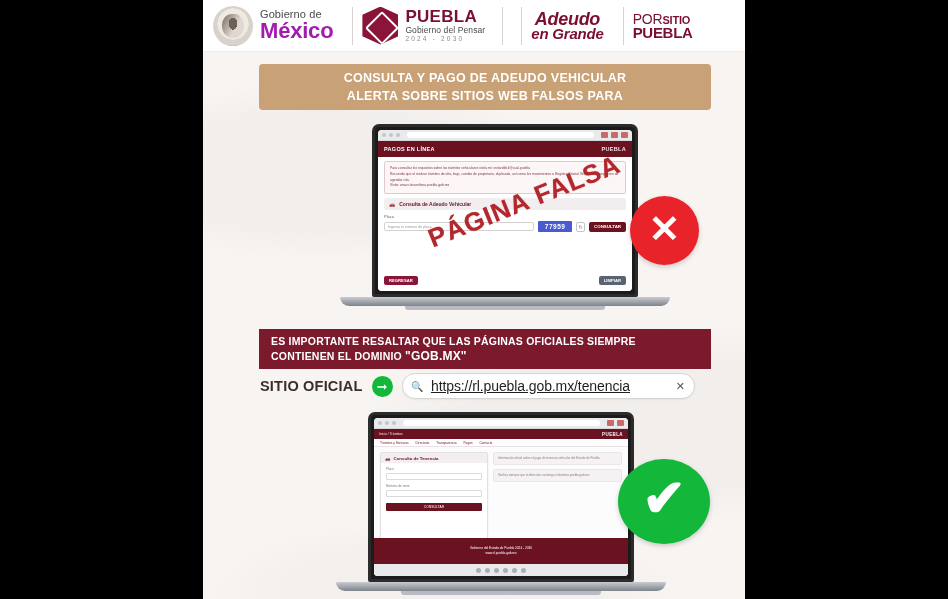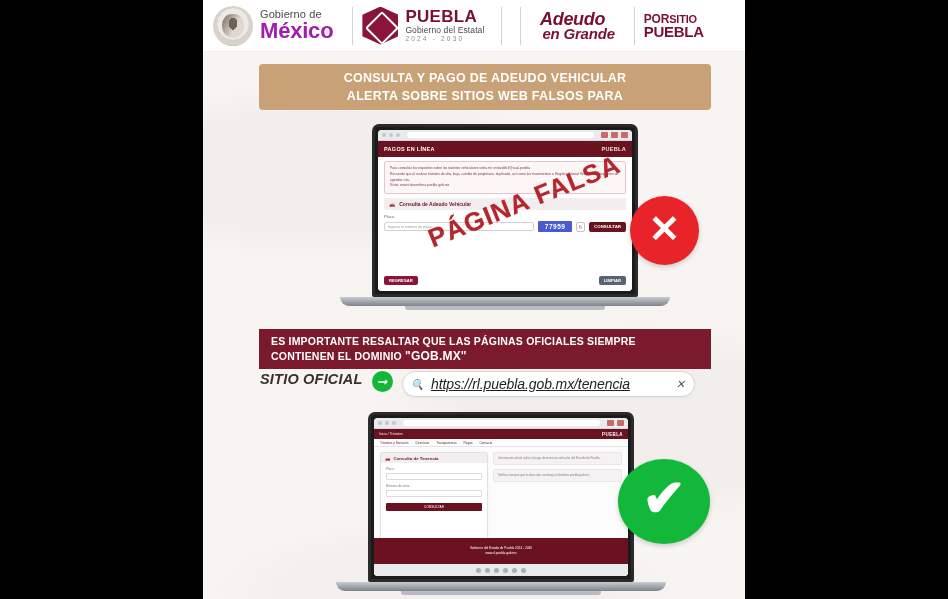--- a/index.html
+++ b/index.html
@@ -88,25 +88,25 @@
   .puebla-text .p2 { font-size: 8.5px; color: #4a4a4a; letter-spacing: .1px; }
   .puebla-text .p3 { font-size: 6.5px; color: #8a8a8a; letter-spacing: 2.2px; margin-top: 1px; }
 
   .brand-finanzas { line-height: 1.05; padding-right: 10px; }
   .brand-finanzas .f1 { font-size: 19px; font-weight: bold; color: #7a1030; letter-spacing: .2px; }
   .brand-finanzas .f2 { font-size: 6.2px; color: #555; letter-spacing: .1px; }
   .brand-finanzas .f3 { font-size: 6.2px; color: #555; letter-spacing: .1px; }
 
   .brand-pensar { line-height: 1; padding-right: 10px; text-align: center; }
   .brand-pensar .pg1 { font-size: 18px; font-weight: bold; color: #7a1030; font-style: italic; letter-spacing: -.3px; }
-  .brand-pensar .pg2 { font-size: 15px; font-weight: bold; color: #7a1030; font-style: italic; letter-spacing: -.2px; margin-top: -2px; margin-left: 12px; }
+  .brand-pensar .pg2 { font-size: 15px; font-weight: bold; color: #7a1030; font-style: italic; letter-spacing: -.2px; margin-top: -2px; }
 
   .brand-amor { line-height: 1.0; text-align: left; }
   .brand-amor .a1 { font-size: 11px; font-weight: bold; color: #7a1030; letter-spacing: -.2px; }
-  .brand-amor .a1 .por { font-size: 12px; font-weight: bold; }
+  .brand-amor .a1 .por { font-size: 14px; font-weight: normal; }
   .brand-amor .a2 { font-size: 15px; font-weight: bold; color: #7a1030; letter-spacing: -.3px; margin-top: -1px; }
 
   
   .banner-alert {
     position: absolute;
     left: 56px; top: 64px;
     width: 452px; height: 46px;
     background: #c8a177;
     border-radius: 4px;
     display: flex; flex-direction: column;
@@ -247,21 +247,21 @@
     background: #13b83a;
     box-shadow: 0 2px 5px rgba(0,0,0,.18);
   }
   #mark-check .g { color: #fff; font-size: 52px; line-height: 1; font-weight: bold; margin-top: -8px; }
 
   
   #official-row {
     position: absolute;
     left: 57px; top: 371px;
     width: 435px; height: 30px;
-    display: flex; gap: 9px; font-style: italic;
+    display: flex; align-items: center; gap: 9px;
   }
   #official-row .lbl {
     font-size: 14.5px; font-weight: bold; color: #3b2f2b; letter-spacing: .2px;
   }
   .arrow-circ {
     width: 21px; height: 21px; border-radius: 50%;
     background: #13b83a; color: #fff;
     display: flex; align-items: center; justify-content: center;
     font-size: 13px; line-height: 1;
   }
@@ -343,21 +343,21 @@
           <div class="l2">México</div>
         </div>
       </div>
 
       <div class="vsep"></div>
 
       <div class="brand-puebla">
         <div class="puebla-glyph"></div>
         <div class="puebla-text">
           <div class="p1">PUEBLA</div>
-          <div class="p2">Gobierno del Estatal</div>
+          <div class="p2">Gobierno del Pensar</div>
           <div class="p3">2024 - 2030</div>
         </div>
       </div>
 
       <div class="vsep"></div>
 
 
       <div class="vsep"></div>
 
       <div class="brand-pensar">

